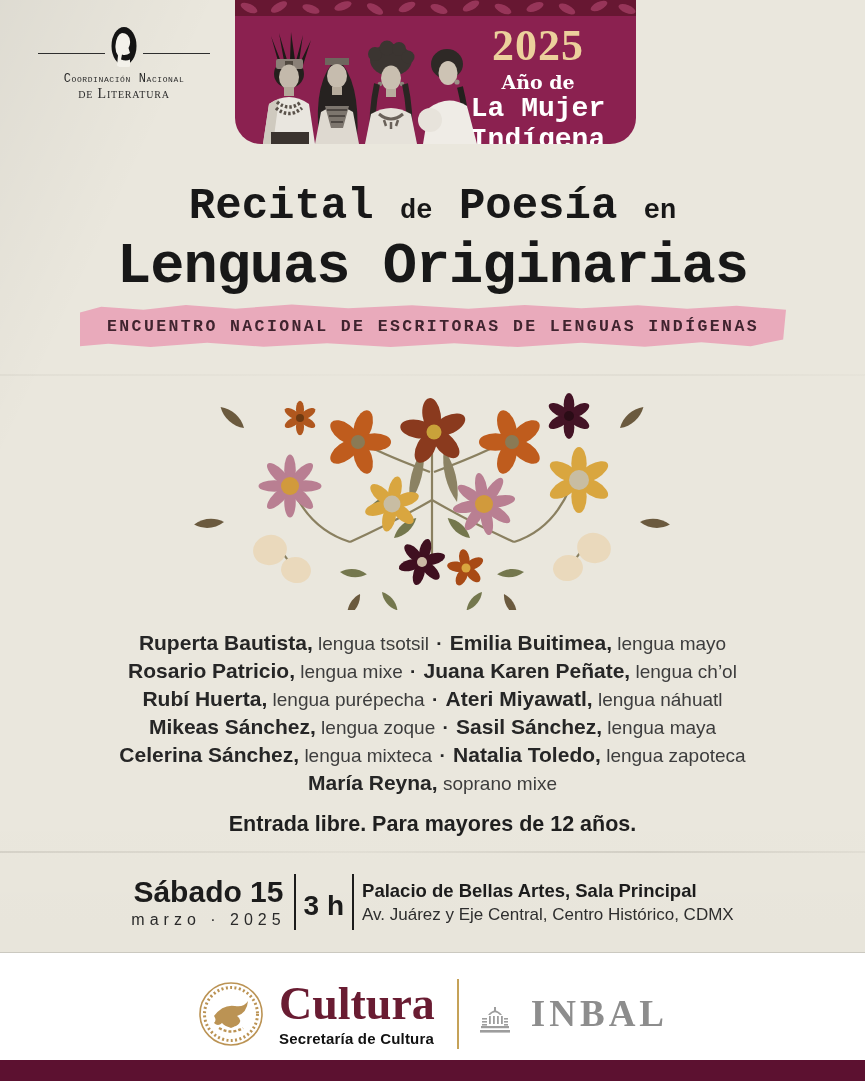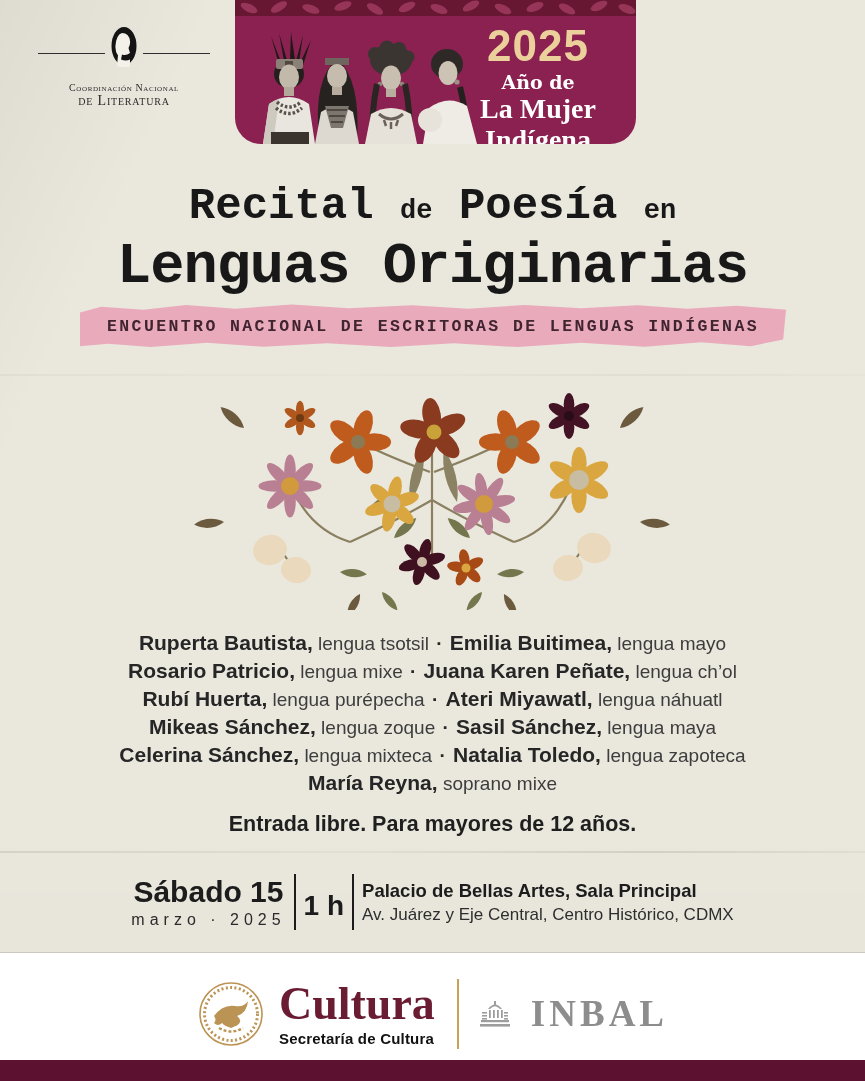--- a/index.html
+++ b/index.html
@@ -17,34 +17,34 @@
   .crease-h{ position:absolute; left:0; width:100%; height:2px;
     background:linear-gradient(90deg, rgba(90,85,75,.14), rgba(90,85,75,.05) 40%, rgba(90,85,75,.16) 75%, rgba(90,85,75,.06)); }
   .crease-1{ top:851px; } .crease-2{ top:374px; opacity:.4; }
 
   
   .cnl{ position:absolute; left:38px; top:24px; width:172px; text-align:center;
         font-family:"Liberation Serif", serif; color:#2b2b2b; }
   .cnl-top{ display:flex; align-items:center; gap:4px; height:44px; }
   .cnl-line{ flex:1; height:1px; background:#2e2e2e; margin-top:14px; }
   .cnl-oval{ width:30px; height:42px; flex:0 0 auto; }
-  .cnl-t1{ font-variant:small-caps; font-size:10px; letter-spacing:.6px; margin-top:14px; }
+  .cnl-t1{ font-variant:small-caps; font-size:12px; letter-spacing:.6px; margin-top:4px;font-family:Liberation Mono, monospace; }
   .cnl-t2{ font-variant:small-caps; font-size:14px; letter-spacing:.8px; }
 
   
   .banner{ position:absolute; left:235px; top:0; width:401px; height:144px;
            background:#8b2150; border-radius:0 0 26px 26px; overflow:hidden; }
   .banner-pattern{ position:absolute; left:0; top:0; width:100%; height:16px; background:#671732; }
   .banner-pattern svg{ display:block; }
   .women-svg{ position:absolute; left:16px; bottom:0; }
   .banner-text{ position:absolute; right:14px; top:24px; width:168px; text-align:center; }
-  .bn-year{ font-family:Liberation Sans, sans-serif; font-weight:bold; font-size:44px; line-height:1;
+  .bn-year{ font-family:Liberation Serif, serif; font-weight:bold; font-size:44px; line-height:1;
             color:#ecd09c; letter-spacing:1px; }
   .bn-ano{ font-family:"DejaVu Serif", serif; font-weight:bold; font-size:19px; color:#ffffff; margin-top:3px; }
-  .bn-l2,.bn-l3{ font-family:Liberation Serif, serif; font-weight:bold; font-size:28px; line-height:1.12;
+  .bn-l2,.bn-l3{ font-family:Liberation Mono, monospace; font-weight:bold; font-size:28px; line-height:1.12;
             color:#ffffff; }
 
   
   .title{ position:absolute; left:0; top:180px; width:100%; text-align:center;
           font-family:"Liberation Mono", monospace; font-weight:bold; color:#181818; }
   .title .t1{ font-size:44px; line-height:52px; }
   .title .t1 .small{ font-size:27px; }
   .title .t2{ font-size:57px; line-height:60px; letter-spacing:-1px; }
 
   
@@ -80,21 +80,21 @@
 
   
   .footer{ position:absolute; left:0; top:953px; width:100%; height:121px; background:#ffffff;
     display:flex; align-items:center; justify-content:center; box-shadow:0 -1px 0 rgba(0,0,0,.12); }
   .seal-svg{ margin-right:14px; }
   .cultura-block{ text-align:left; margin-right:20px; }
   .cultura-word{ font-family:"Liberation Serif", serif; font-weight:bold; font-size:46px;
     line-height:1; color:#691c32; }
   .cultura-sub{ font-size:15px; font-weight:bold; color:#111; margin-top:3px; letter-spacing:.2px; }
   .gold-div{ width:2px; height:70px; background:#c5a258; margin:0 20px 0 2px; }
-  .inbal-wrap{ display:flex; align-items:center; gap:20px; }
+  .inbal-wrap{ display:flex; align-items:flex-end; gap:20px; }
   .inbal-word{ font-family:"Liberation Serif", serif; font-weight:bold; font-size:37px;
     color:#8d8d8d; letter-spacing:4px; }
   .bottom-strip{ position:absolute; left:0; top:1060px; width:100%; height:21px; background:#5c1130; }
 </style>
 </head>
 <body>
 
 <div class="poster">
   <div class="crease-h crease-1"></div>
   <div class="crease-h crease-2"></div>
@@ -347,21 +347,21 @@
   </div>
 
   <div class="admission">Entrada libre. Para mayores de 12 años.</div>
 
   <div class="event-row">
     <div class="date-block">
       <div class="ev-day">Sábado 15</div>
       <div class="ev-my">marzo · 2025</div>
     </div>
     <div class="vdiv"></div>
-    <div class="ev-time">1 h</div>
+    <div class="ev-time">3 h</div>
     <div class="vdiv"></div>
     <div class="venue-block">
       <div class="ev-venue">Palacio de Bellas Artes, Sala Principal</div>
       <div class="ev-addr">Av. Juárez y Eje Central, Centro Histórico, CDMX</div>
     </div>
   </div>
 
   <div class="footer">
     <svg class="seal-svg" width="68" height="68" viewBox="0 0 68 68">
       <circle cx="34" cy="34" r="31" fill="none" stroke="#bb9354" stroke-width="1.6"></circle>

